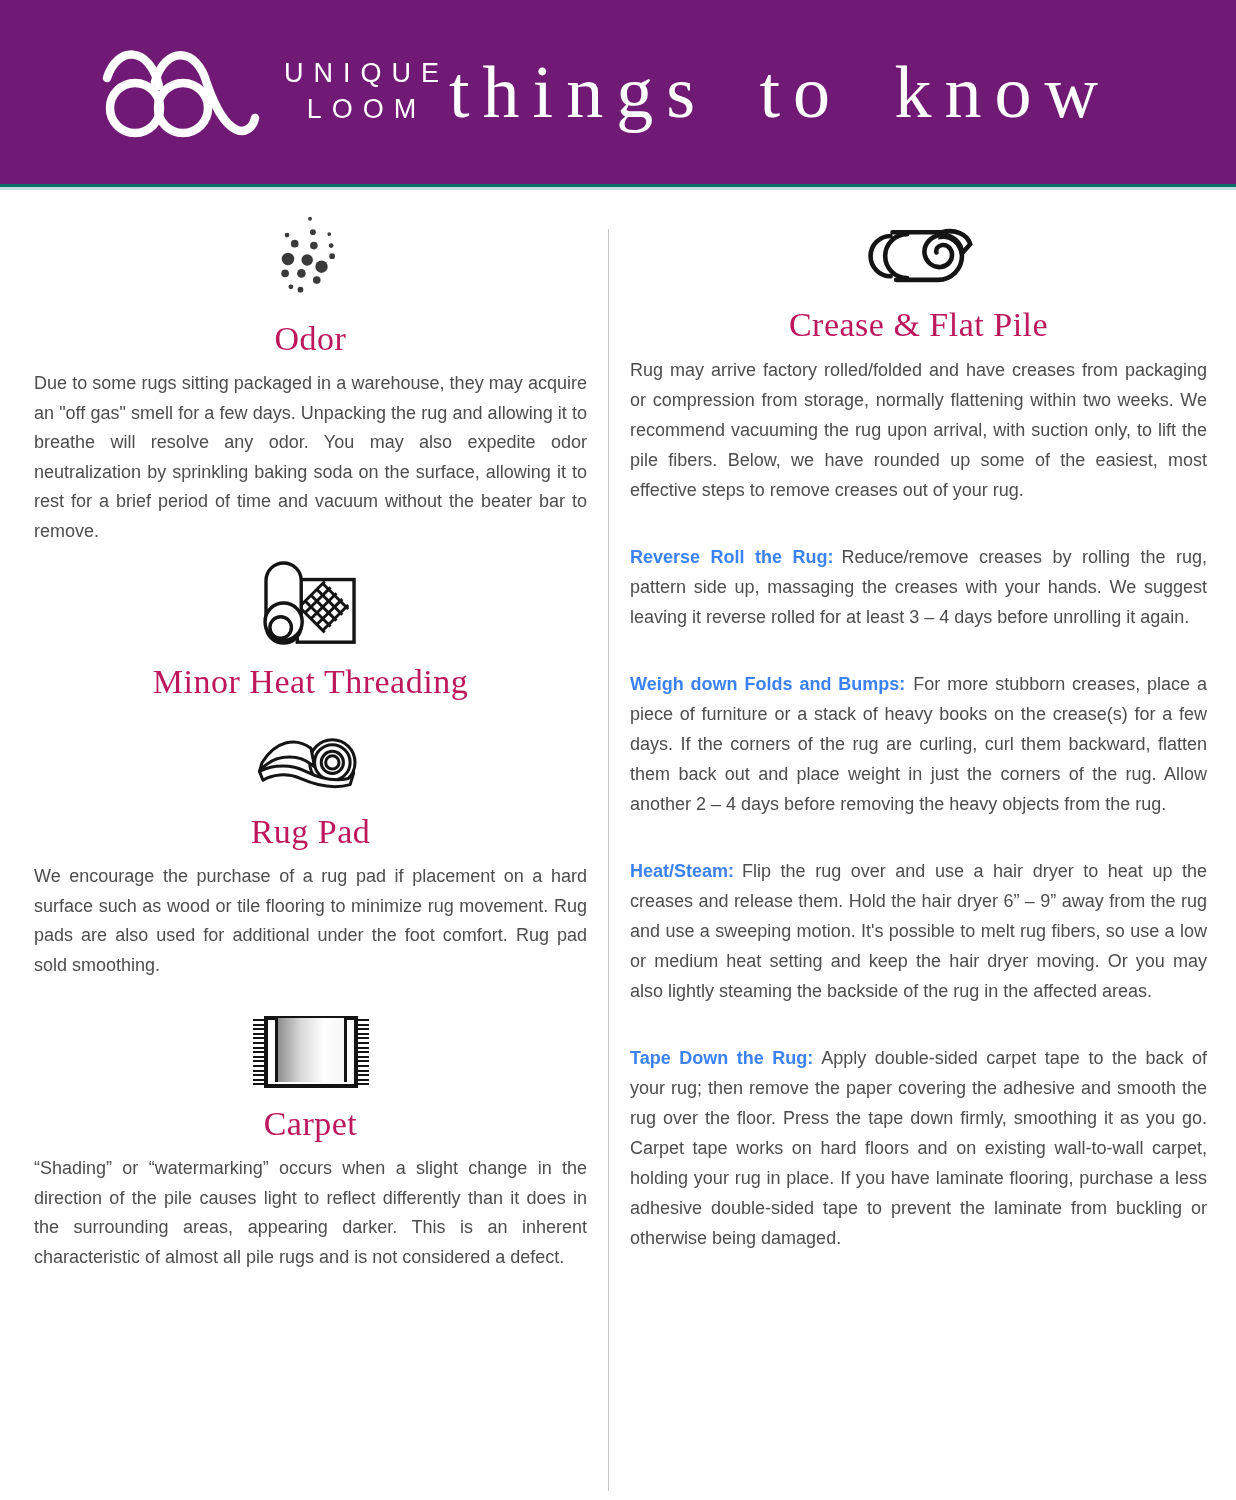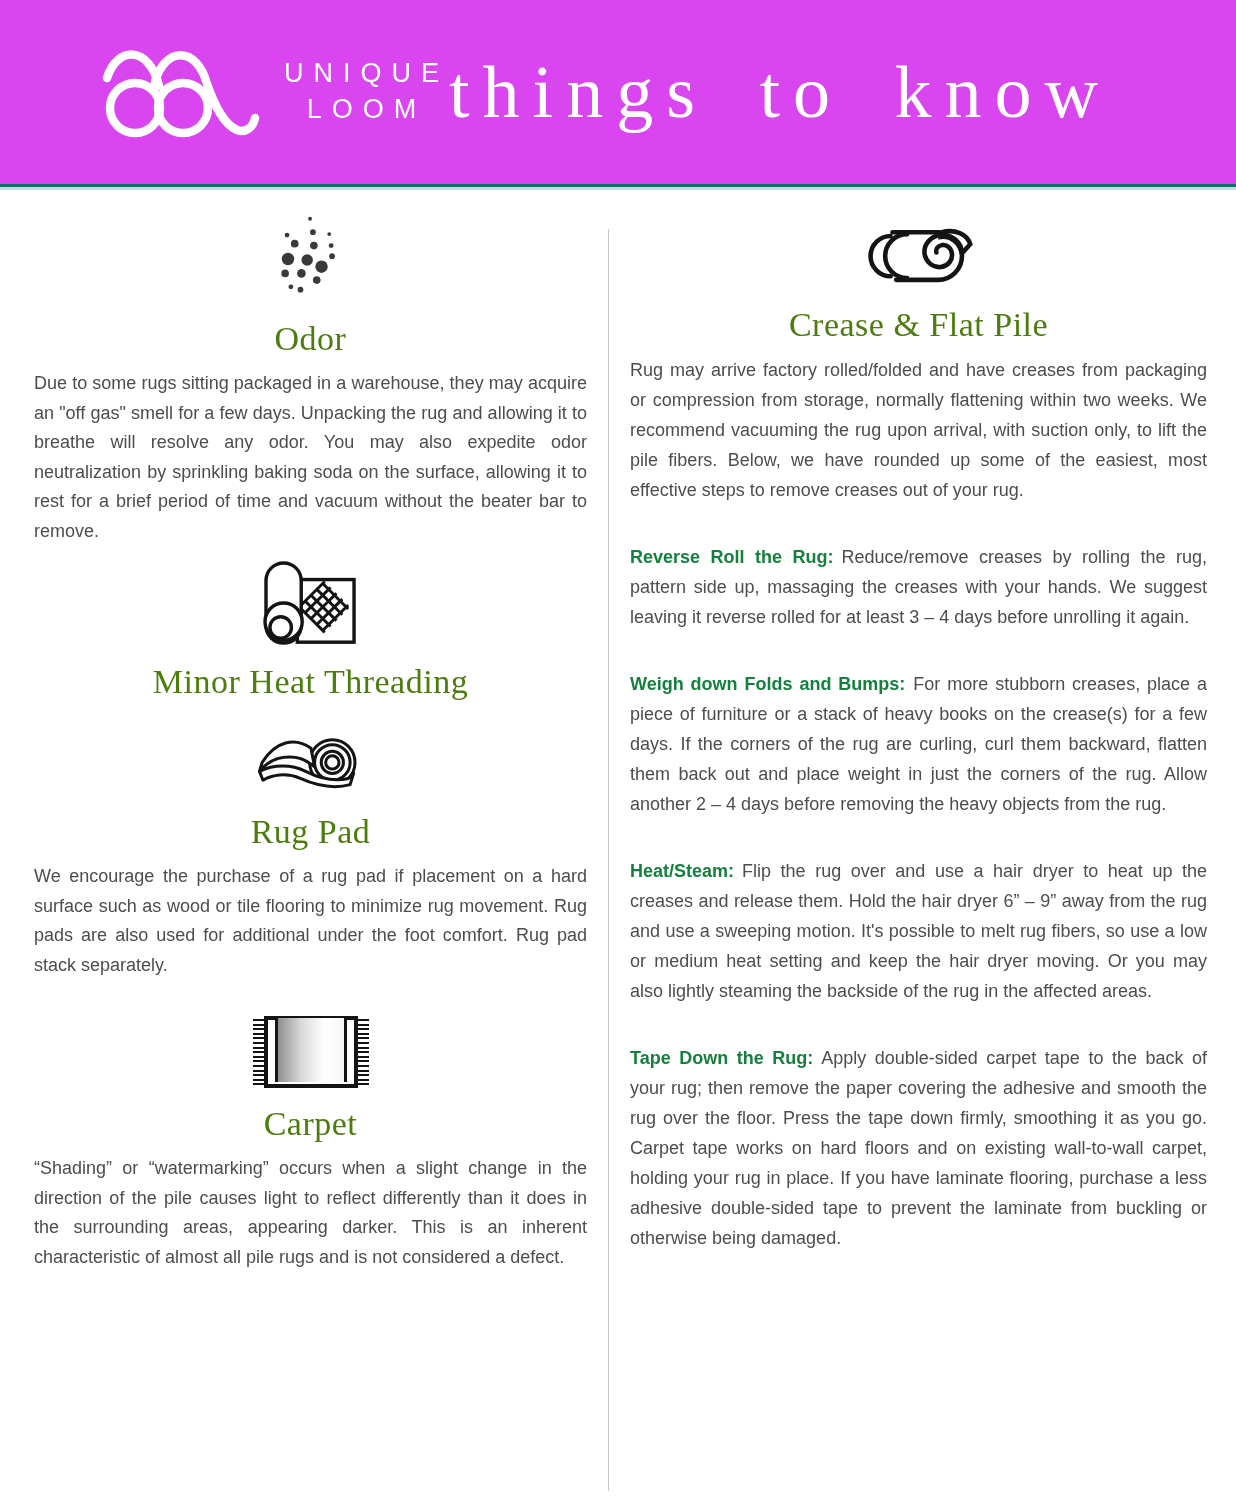--- a/index.html
+++ b/index.html
@@ -4,21 +4,21 @@
 <style>
   * { margin:0; padding:0; box-sizing:border-box; }
   html,body { width:1236px; }
   body {
     width:1236px; height:1500px; overflow:hidden; background:#ffffff;
     font-family:"Liberation Sans","DejaVu Sans",sans-serif;
     color:#4d4d4d;
   }
   
   .header {
-    height:187px; background:#d946ef; display:flex; align-items:center;
+    height:187px; background:#701a75; display:flex; align-items:center;
     padding-left:96px;
     border-bottom:3px solid #0d6f67;
     box-shadow:0 3px 0 rgba(150,205,198,.6);
   }
   .logo-block { display:flex; align-items:center; }
   .logo-svg { display:block; }
   .brand-text {
     margin-left:16px; color:#ffffff; font-size:27px; letter-spacing:10px;
     line-height:1.32; text-align:center; font-weight:400;
   }
@@ -30,29 +30,29 @@
   
   .main {
     display:grid; grid-template-columns:553px 1px 577px; column-gap:21px;
     padding:26px 20px 0 34px; align-items:start;
   }
   .divider { background:#c9c9c9; width:1px; height:1262px; margin-top:16px; }
   .col { min-width:0; }
   .icon-wrap { display:flex; justify-content:center; align-items:flex-end; }
   .sec-heading {
     font-family:"Liberation Serif","DejaVu Serif",serif; font-weight:400;
-    color:#4d7c0f; font-size:34px; line-height:44px; text-align:center;
+    color:#be185d; font-size:34px; line-height:44px; text-align:center;
     letter-spacing:.5px; margin:0 0 8px 0;
   }
   .body-text {
     font-size:18px; line-height:29.5px; text-align:justify; color:#4d4d4d;
   }
   .right .body-text { line-height:30px; }
   .tip { margin-top:37px; }
-  .tip strong { color:#15803d; font-weight:700; margin-right:8px; }
+  .tip strong { color:#3b82f6; font-weight:700; margin-right:8px; }
   
   .is1 { margin:0 0 12px 0; }
   .is2 { margin:14px 0 10px 0; }
   .is3 { margin:30px 0 12px 0; }
   .is4 { margin:36px 0 14px 0; }
   .isR { margin:12px 0 14px 0; }
   
   .shading-icon { position:relative; width:118px; height:72px; }
   .sh-rect {
     position:absolute; left:12px; top:0; width:94px; height:72px;
@@ -151,21 +151,21 @@
         <svg width="124" height="64" viewBox="0 0 124 72">
           <circle cx="86" cy="32" r="25.5" fill="#ffffff" stroke="#141414" stroke-width="3.4"></circle>
           <circle cx="86" cy="32" r="20" fill="none" stroke="#141414" stroke-width="3.4"></circle>
           <circle cx="86" cy="32" r="12.5" fill="#ffffff" stroke="#141414" stroke-width="3.4"></circle>
           <circle cx="86" cy="32" r="7.5" fill="none" stroke="#141414" stroke-width="3.4"></circle>
           <path d="M62 16 C44 3 22 8 7 32 L4 42 C12 32 24 26 38 26 C48 26 58 30 66 37 Z" fill="#ffffff" stroke="#141414" stroke-width="3.4" stroke-linejoin="round"></path>
           <path d="M4 42 C20 34 40 34 56 42 C72 50 88 54 104 50 L110 44 L106 57 C88 62 68 58 50 50 C34 43 18 46 8 52 Z" fill="#ffffff" stroke="#141414" stroke-width="3.4" stroke-linejoin="round"></path>
         </svg>
       </div>
       <h2 class="sec-heading">Rug Pad</h2>
-      <p class="body-text">We encourage the purchase of a rug pad if placement on a hard surface such as wood or tile flooring to minimize rug movement. Rug pads are also used for additional under the foot comfort. Rug pad stack separately.</p>
+      <p class="body-text">We encourage the purchase of a rug pad if placement on a hard surface such as wood or tile flooring to minimize rug movement. Rug pads are also used for additional under the foot comfort. Rug pad sold smoothing.</p>
     </div>
 
     <div class="section">
       <div class="icon-wrap is4">
         <div class="shading-icon">
           <div class="sh-fringe-l"></div>
           <div class="sh-fringe-r"></div>
           <div class="sh-rect"></div>
           <div class="sh-grad"></div>
           <div class="sh-line-l"></div>

